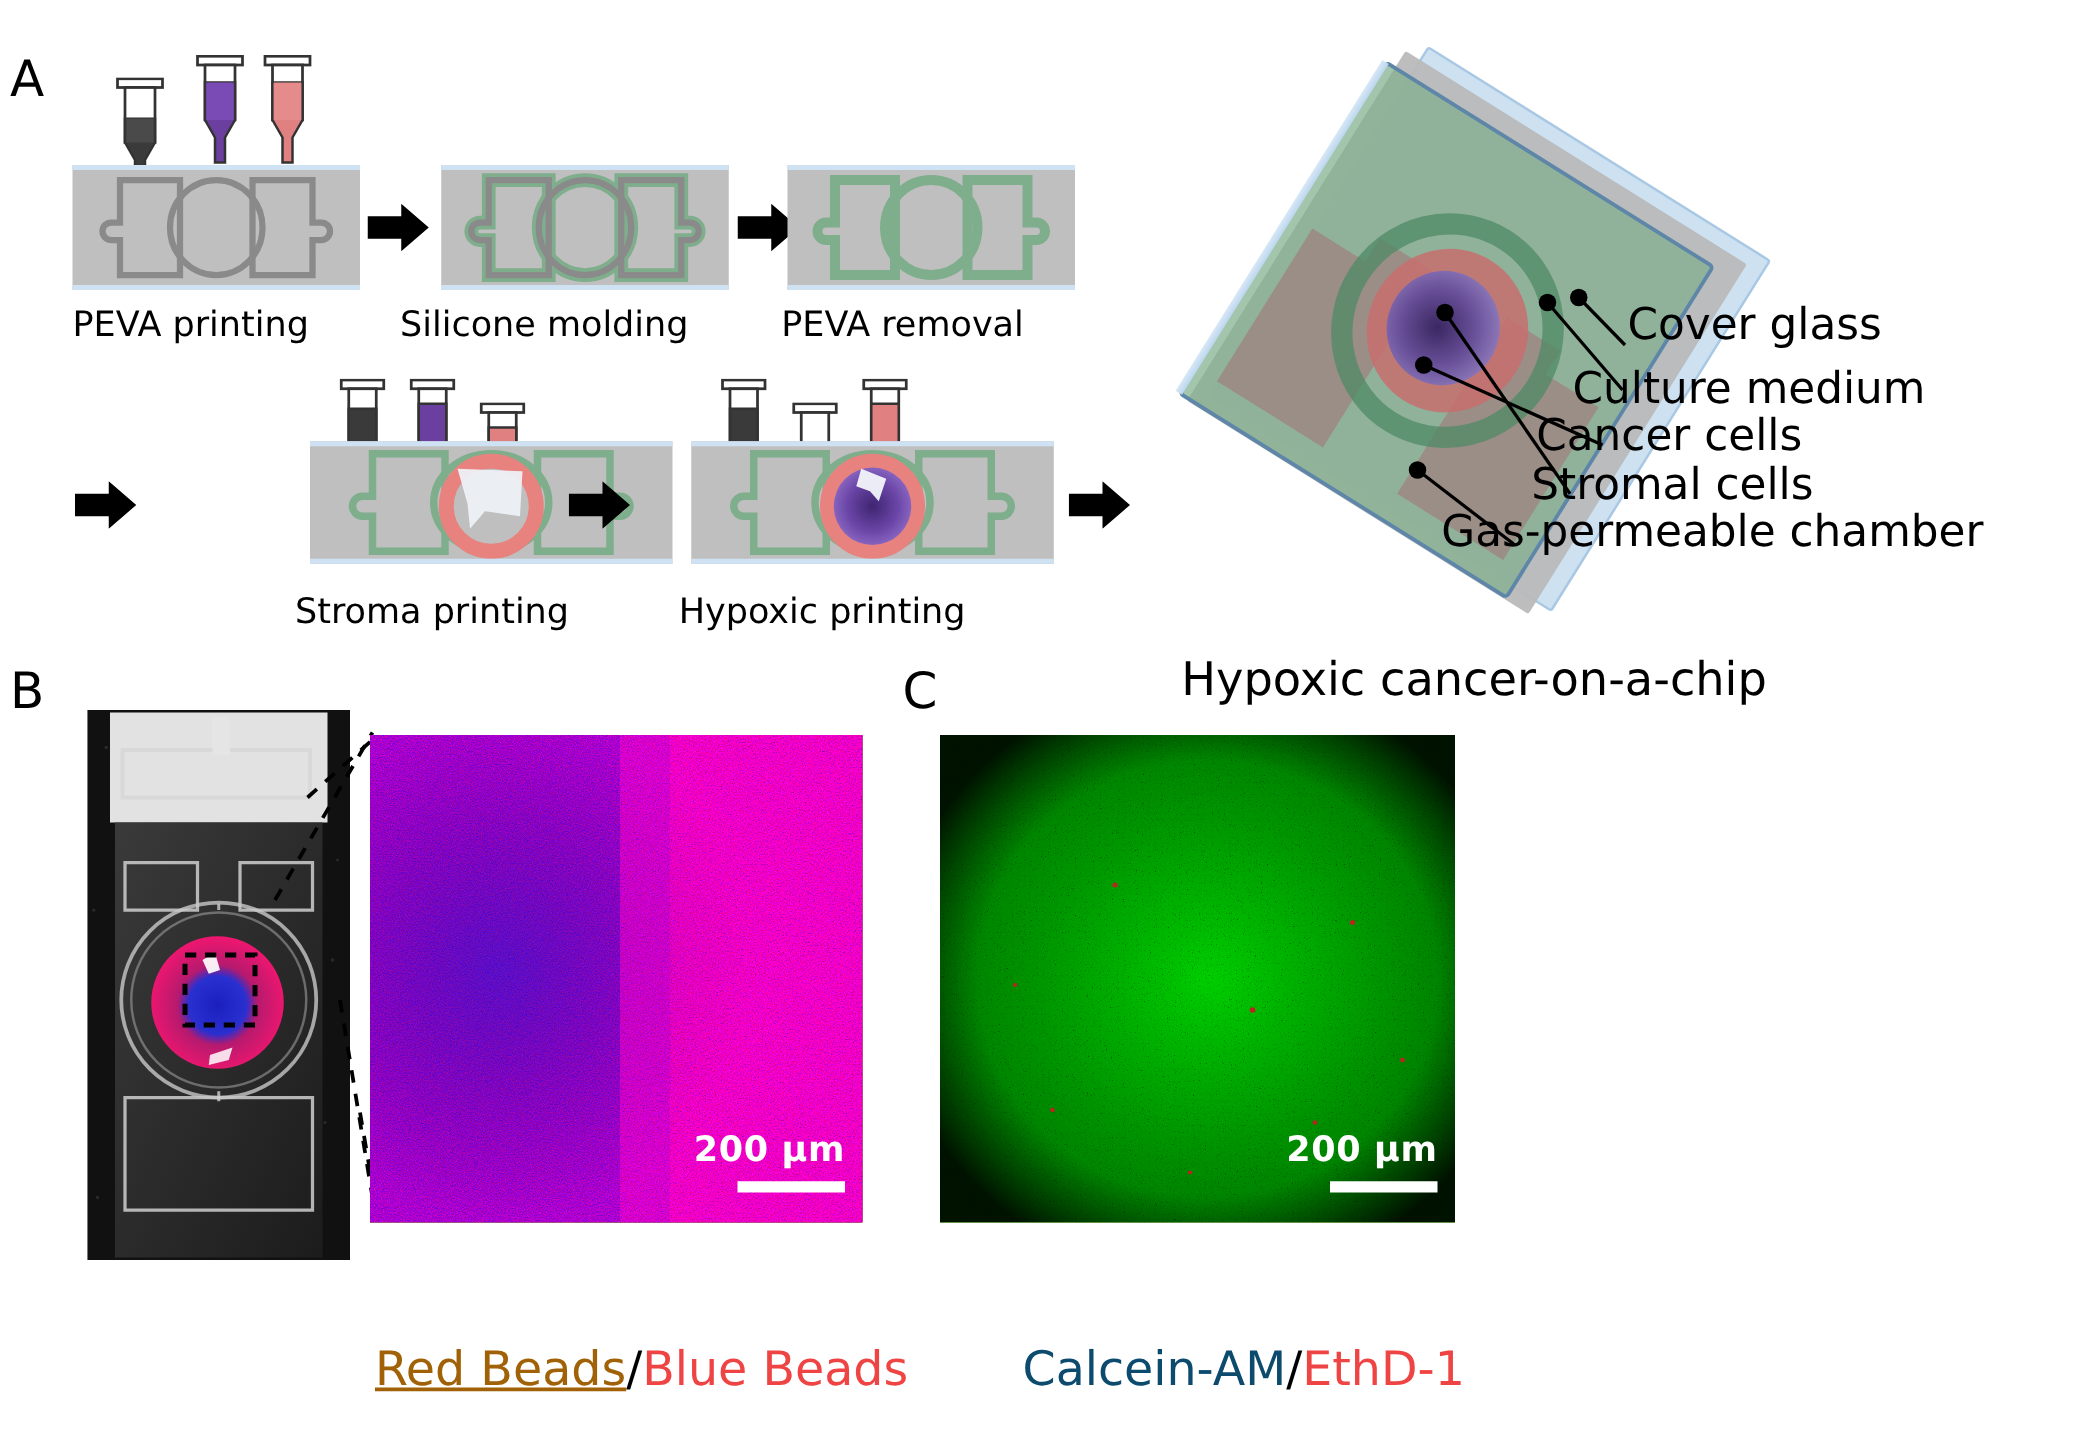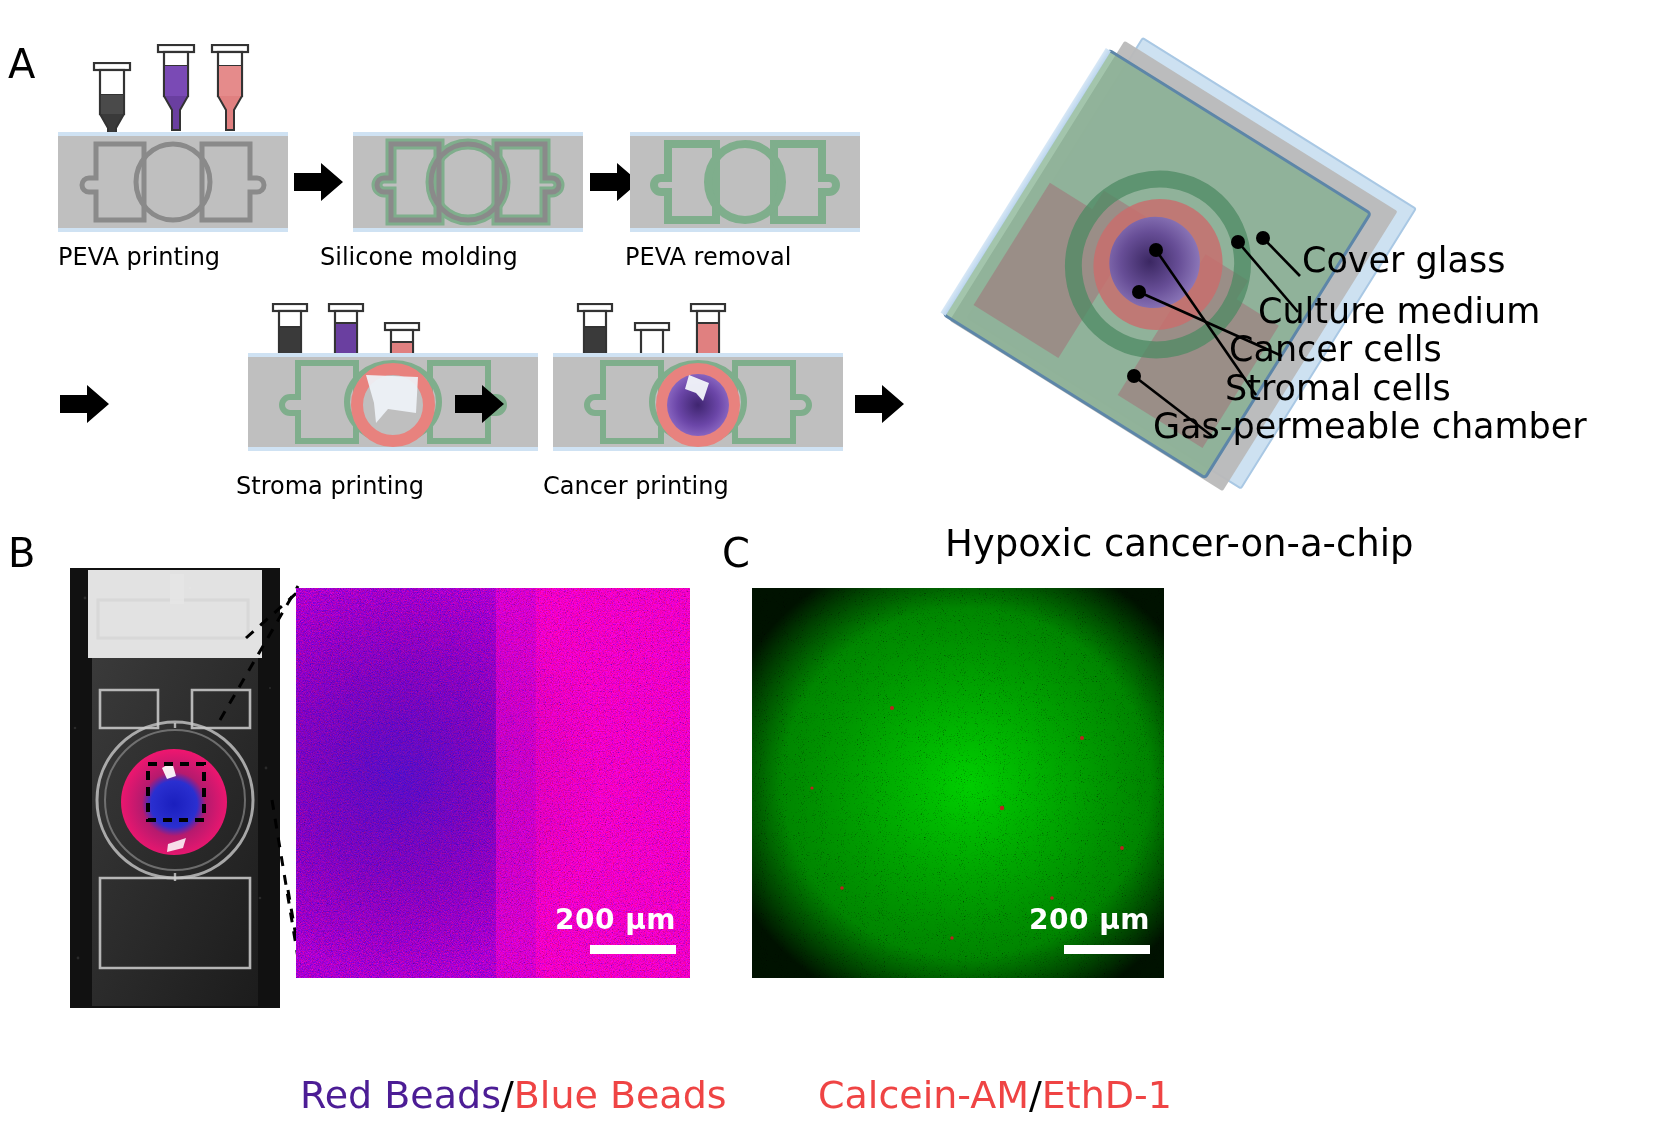--- a/index.html
+++ b/index.html
@@ -1,20 +1,20 @@
 <!DOCTYPE html>
 <html><head>
 <meta charset="utf-8">
 <style>
   html,body{margin:0;padding:0;background:#fff;}
   body{width:1678px;height:1146px;position:relative;overflow:hidden;
        font-family:"DejaVu Sans","Liberation Sans",sans-serif;color:#000;}
   .abs{position:absolute;}
   .panel-letter{font-size:40px;line-height:1;letter-spacing:0;}
-  .step-caption{font-size:24px;white-space:nowrap;}
+  .step-caption{font-size:28px;white-space:nowrap;}
   .lbl{font-size:35px;white-space:nowrap;line-height:1.0;}
   .chip-caption{font-size:37px;white-space:nowrap;}
   .legend{font-size:38px;white-space:nowrap;}
   .scalebar-text{font-size:28px;font-weight:bold;color:#fff;letter-spacing:0.5px;}
   .scalebar-line{background:#fff;height:9px;}
 
   
   .tile{position:absolute;background:#bfbfbf;border-top:4px solid #cfe2f3;
         border-bottom:4px solid #cfe2f3;box-sizing:border-box;}
   .tile svg{display:block;}
@@ -170,21 +170,21 @@
       <g fill="none" stroke="#7fae8c" stroke-width="6">
         <path d="M50 6 H108 V84 H50 V56 H42 a8 8 0 0 1 0 -16 H50 Z"></path>
         <path d="M240 6 H182 V84 H240 V56 H248 a8 8 0 0 0 0 -16 H240 Z"></path>
         <ellipse cx="145" cy="45" rx="46" ry="39"></ellipse>
       </g>
       <circle cx="145" cy="48" r="36" fill="none" stroke="#e8827e" stroke-width="12"></circle>
       <circle cx="145" cy="48" r="31" fill="url(#cancerGrad)"></circle>
       <path d="M136 18 L156 26 L150 44 L143 36 L132 32 Z" fill="#f2f5fa" opacity="0.95"></path>
     </svg>
   </div>
-  <div class="abs step-caption" style="left:543px;top:472px;">Cancer printing</div>
+  <div class="abs step-caption" style="left:543px;top:472px;">Hypoxic printing</div>
 </div>
 
 <svg class="abs" style="left:855px;top:385px;" width="50" height="38">
   <path d="M0 10 H27 V0 L49 19 L27 38 V28 H0 Z" fill="#000"></path>
 </svg>
 
 <div class="abs" style="left:920px;top:28px;width:540px;height:480px;">
   <svg width="540" height="480" viewBox="0 0 540 480">
     <defs>
       <radialGradient id="cancer3d" cx="48%" cy="45%" r="58%">
@@ -359,21 +359,21 @@
       <rect width="240" height="390" filter="url(#grainBlue)" opacity="0.85"></rect>
     </g>
     <rect x="200" y="0" width="194" height="390" filter="url(#grainB)" opacity="0.6"></rect>
   </svg>
   <div class="abs scalebar-text" style="right:14px;bottom:42px;">
     <span>200</span>&nbsp;<span>µm</span>
   </div>
   <div class="abs scalebar-line" style="right:14px;bottom:24px;width:86px;"></div>
 </div>
 
-<div class="abs legend" style="left:300px;top:1073px;"><span style="color:#4c1d95;">Red Beads</span><span style="color:#000;">/</span><span style="color:#ef4444;">Blue Beads</span></div>
+<div class="abs legend" style="left:300px;top:1073px;"><span style="color:#a16207;text-decoration:underline;">Red Beads</span><span style="color:#000;">/</span><span style="color:#ef4444;">Blue Beads</span></div>
 
 <div class="abs panel-letter" style="left:722px;top:533px;">C</div>
 
 <div class="fluor" style="left:752px;top:588px;width:412px;height:390px;">
   <svg width="412" height="390" viewBox="0 0 412 390" preserveAspectRatio="none">
     <defs>
       <radialGradient id="greenField" cx="55%" cy="52%" r="62%">
         <stop offset="0%" stop-color="#1faa2a" stop-opacity="0.95"></stop>
         <stop offset="45%" stop-color="#127a1c" stop-opacity="0.7"></stop>
         <stop offset="100%" stop-color="#031003" stop-opacity="0.2"></stop>
@@ -406,13 +406,13 @@
       <circle cx="60" cy="200" r="1.6"></circle>
         <circle cx="370" cy="260" r="1.9"></circle>
     </g>
   </svg>
   <div class="abs scalebar-text" style="right:14px;bottom:42px;">
     <span>200</span>&nbsp;<span>µm</span>
   </div>
   <div class="abs scalebar-line" style="right:14px;bottom:24px;width:86px;"></div>
 </div>
 
-<div class="abs legend" style="left:818px;top:1073px;"><span style="color:#ef4444;">Calcein-AM</span><span style="color:#000;">/</span><span style="color:#ef4444;">EthD-1</span></div>
+<div class="abs legend" style="left:818px;top:1073px;"><span style="color:#0c4a6e;">Calcein-AM</span><span style="color:#000;">/</span><span style="color:#ef4444;">EthD-1</span></div>
 
 </body></html>

